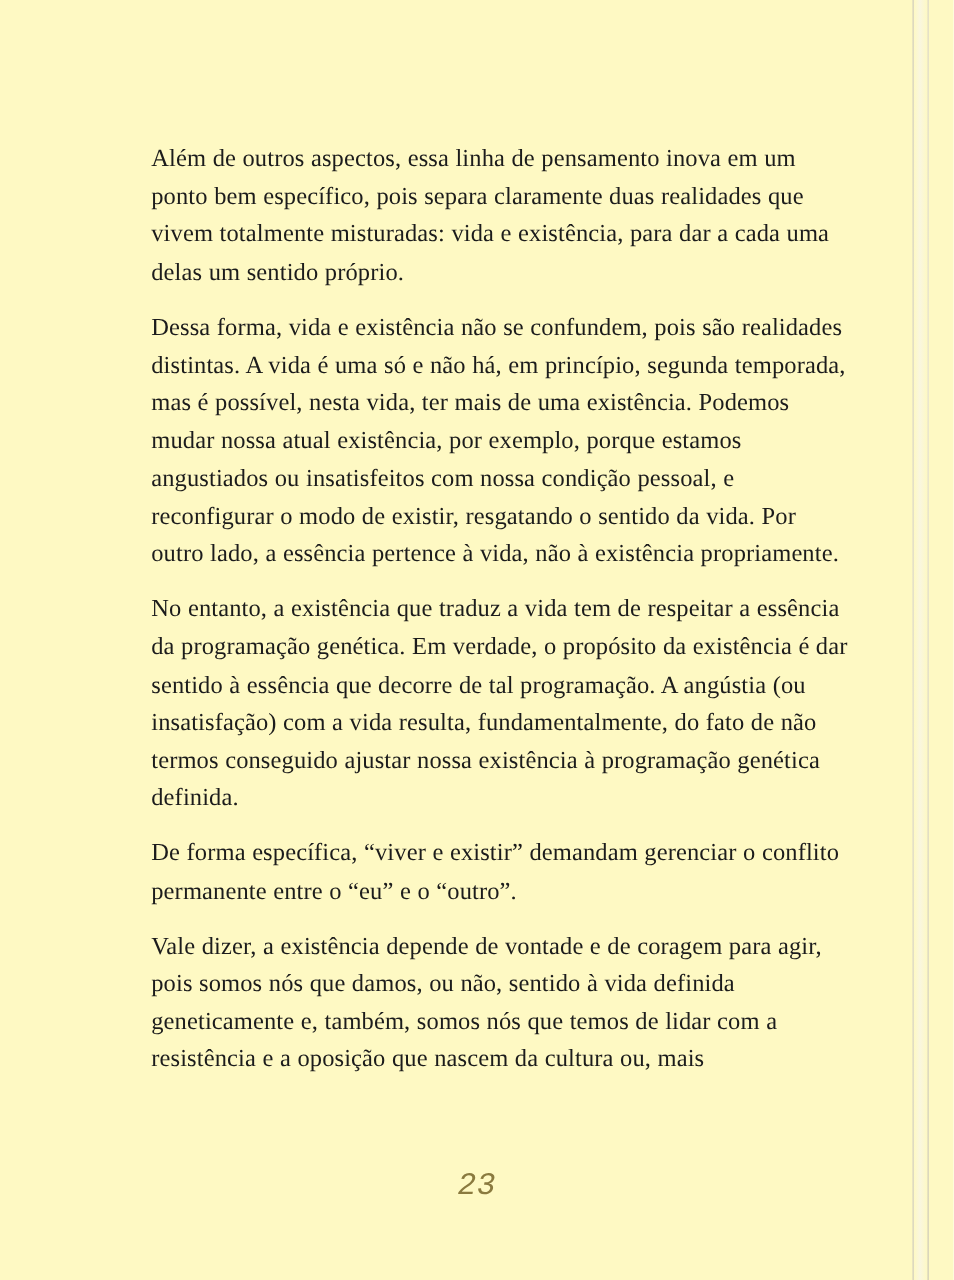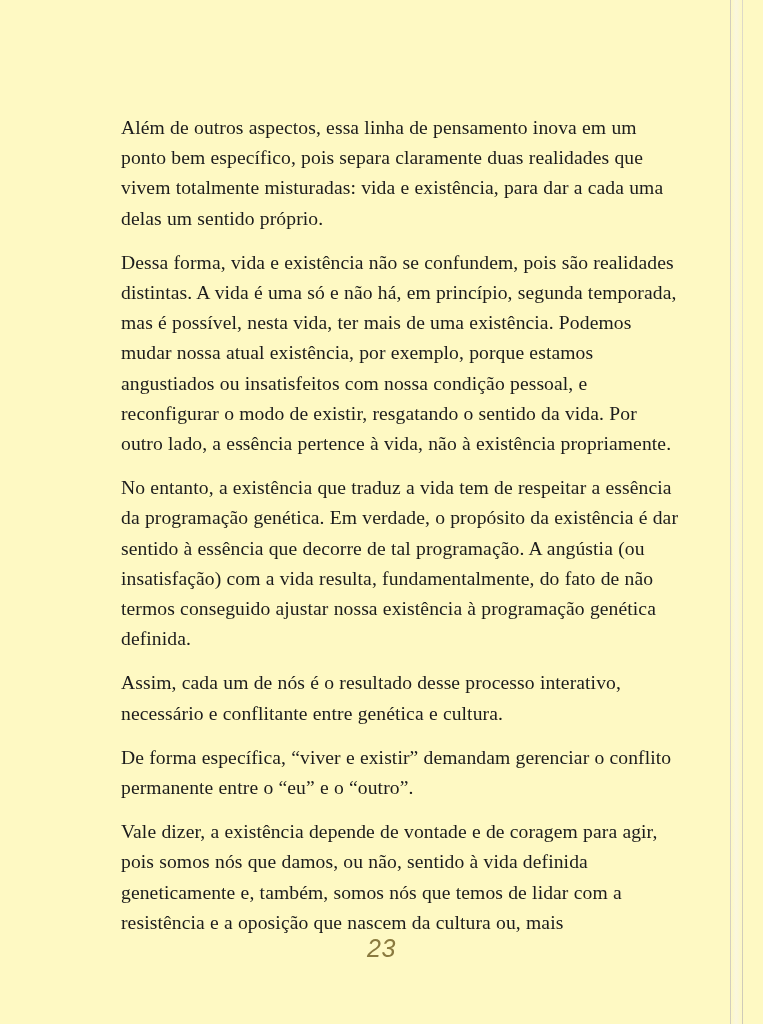--- a/index.html
+++ b/index.html
@@ -77,36 +77,35 @@
   #folio {
     position: absolute;
     left: 0;
     right: 0;
     top: 934px;
     text-align: center;
     font-style: italic;
     font-size: 25px;
     color: #8a7a3f;
     letter-spacing: .02em;
-    font-family: Liberation Sans, sans-serif;
+    font-family: Liberation Mono, monospace;
   }
 </style>
 </head>
 <body>
 
 <div id="page">
 
   <div class="edge-shade"></div>
   <div class="edge-line outer"></div>
   <div class="edge-line inner"></div>
 
   <div id="text-column">
     <p class="para">Além de outros aspectos, essa linha de pensamento inova em um ponto bem específico, pois separa claramente duas realidades que vivem totalmente misturadas: vida e existência, para dar a cada uma delas um sentido próprio.</p>
     <p class="para">Dessa forma, vida e existência não se confundem, pois são realidades distintas. A vida é uma só e não há, em princípio, segunda temporada, mas é possível, nesta vida, ter mais de uma existência. Podemos mudar nossa atual existência, por exemplo, porque estamos angustiados ou insatisfeitos com nossa condição pessoal, e reconfigurar o modo de existir, resgatando o sentido da vida. Por outro lado, a essência pertence à vida, não à existência propriamente.</p>
     <p class="para">No entanto, a existência que traduz a vida tem de respeitar a essência da programação genética. Em verdade, o propósito da existência é dar sentido à essência que decorre de tal programação. A angústia (ou insatisfação) com a vida resulta, fundamentalmente, do fato de não termos conseguido ajustar nossa existência à programação genética definida.</p>
-    <p class="para">Assim, cada um de nós é o resultado desse processo interativo, necessário e conflitante entre genética e cultura.</p>
     <p class="para">De forma específica, “viver e existir” demandam gerenciar o conflito permanente entre o “eu” e o “outro”.</p>
     <p class="para">Vale dizer, a existência depende de vontade e de coragem para agir, pois somos nós que damos, ou não, sentido à vida definida geneticamente e, também, somos nós que temos de lidar com a resistência e a oposição que nascem da cultura ou, mais</p>
   </div>
 
   <div id="folio">23</div>
 
 </div>
 
 </body></html>

